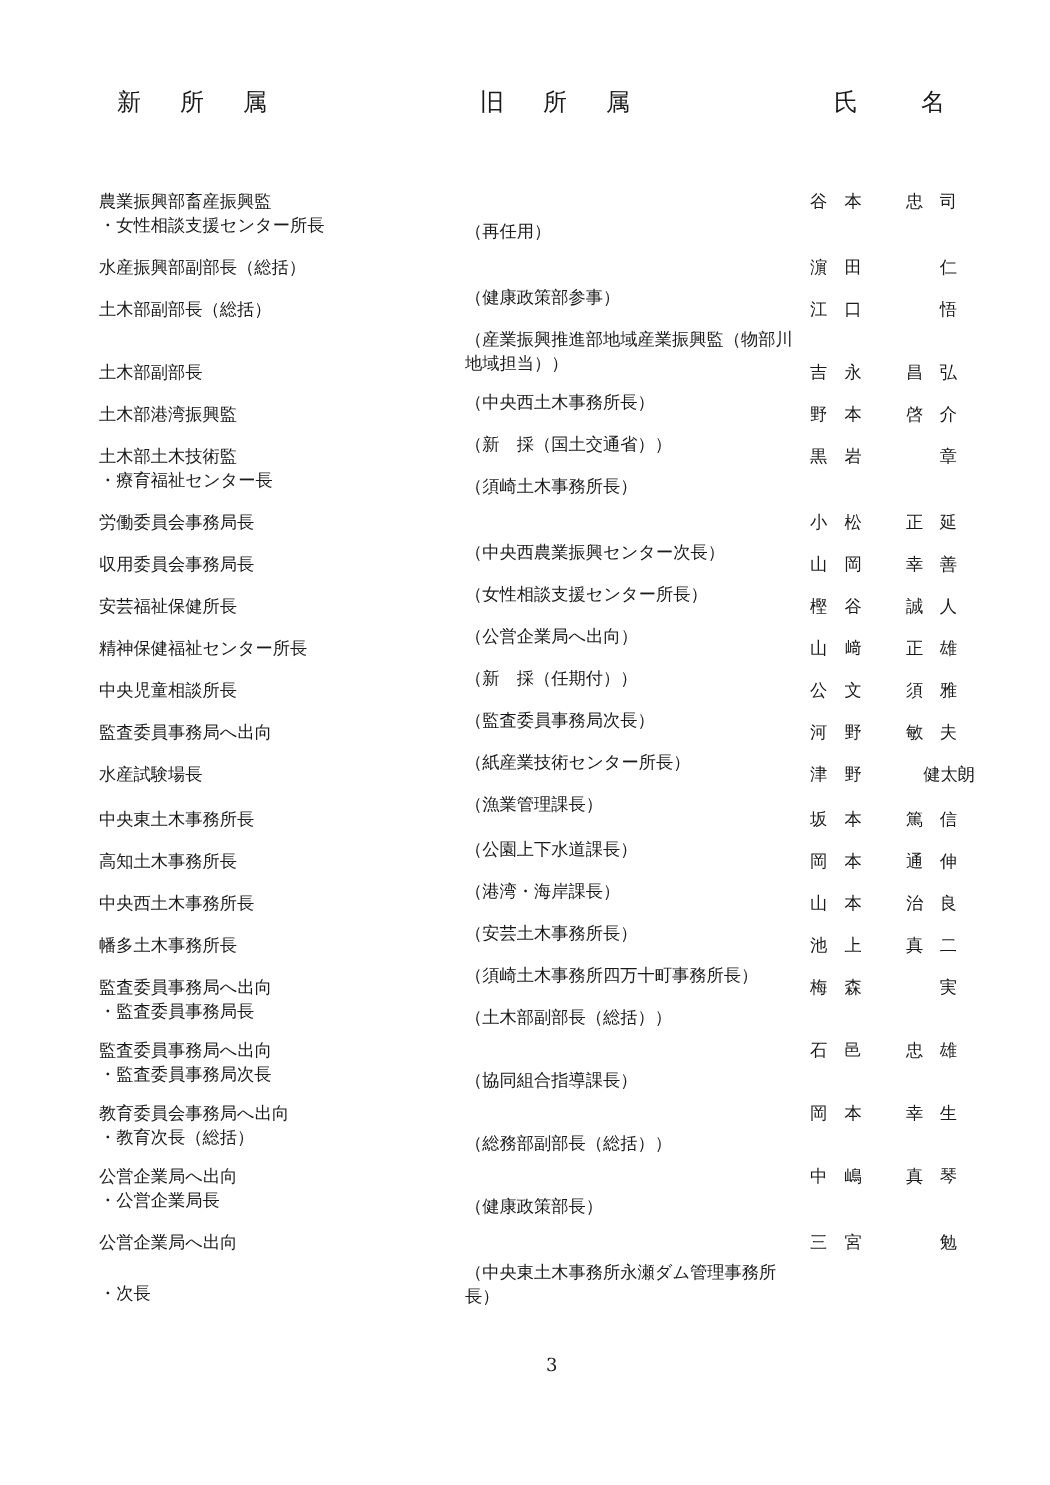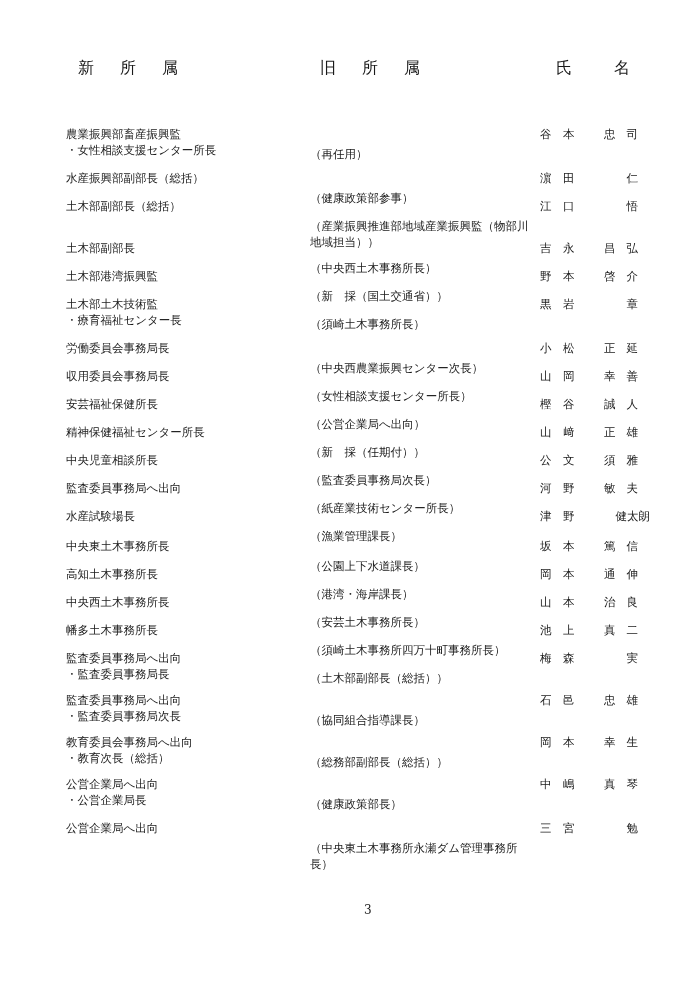--- a/index.html
+++ b/index.html
@@ -281,21 +281,21 @@
       <div class="row" style="top: 776px;">
         <div class="col-new"><span>公営企業局へ出向</span><span class="sub">・公営企業局長</span></div>
         <div class="col-old">（健康政策部長）</div>
         <div class="col-name">
           <span class="fam1">中</span>
           <span class="fam2">嶋</span>
           <span class="giv">真琴</span>
         </div>
       </div>
       <div class="row" style="top: 820px;">
-        <div class="col-new"><span>公営企業局へ出向</span></div>
+        <div class="col-new"><span>公営企業局へ出向</span><span class="sub" style="margin-top: 18px;">・次長</span></div>
         <div class="col-old">（中央東土木事務所永瀬ダム管理事務所長）</div>
         <div class="col-name">
           <span class="fam1">三</span>
           <span class="fam2">宮</span>
           <span class="giv">勉</span>
         </div>
       </div>
     </div>
 
   <div class="pagenum">3</div>

